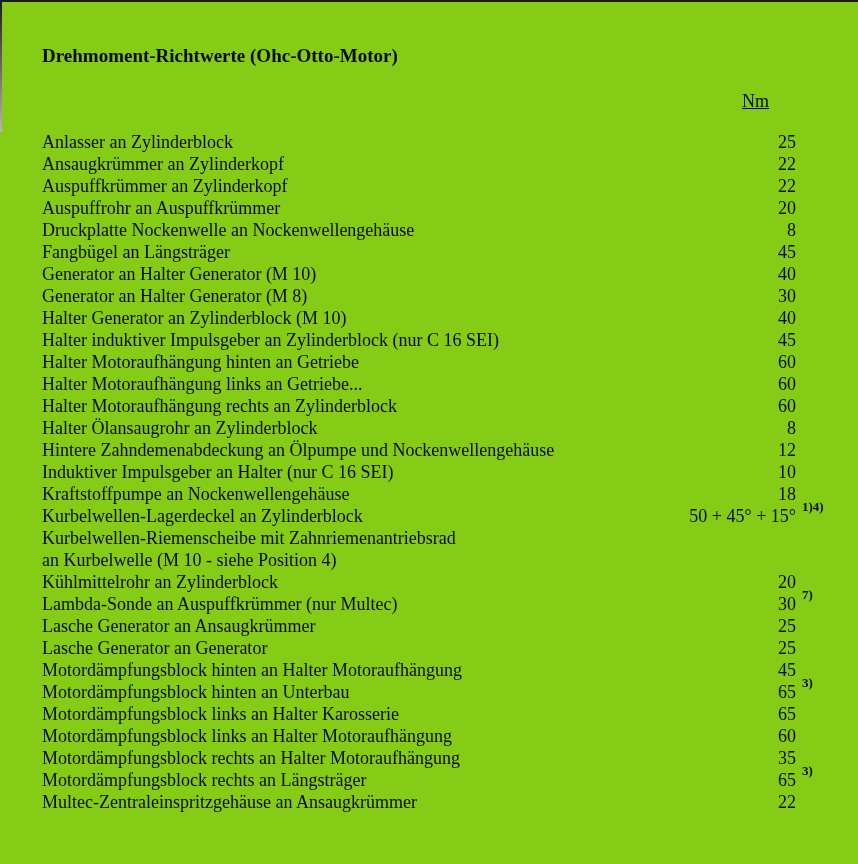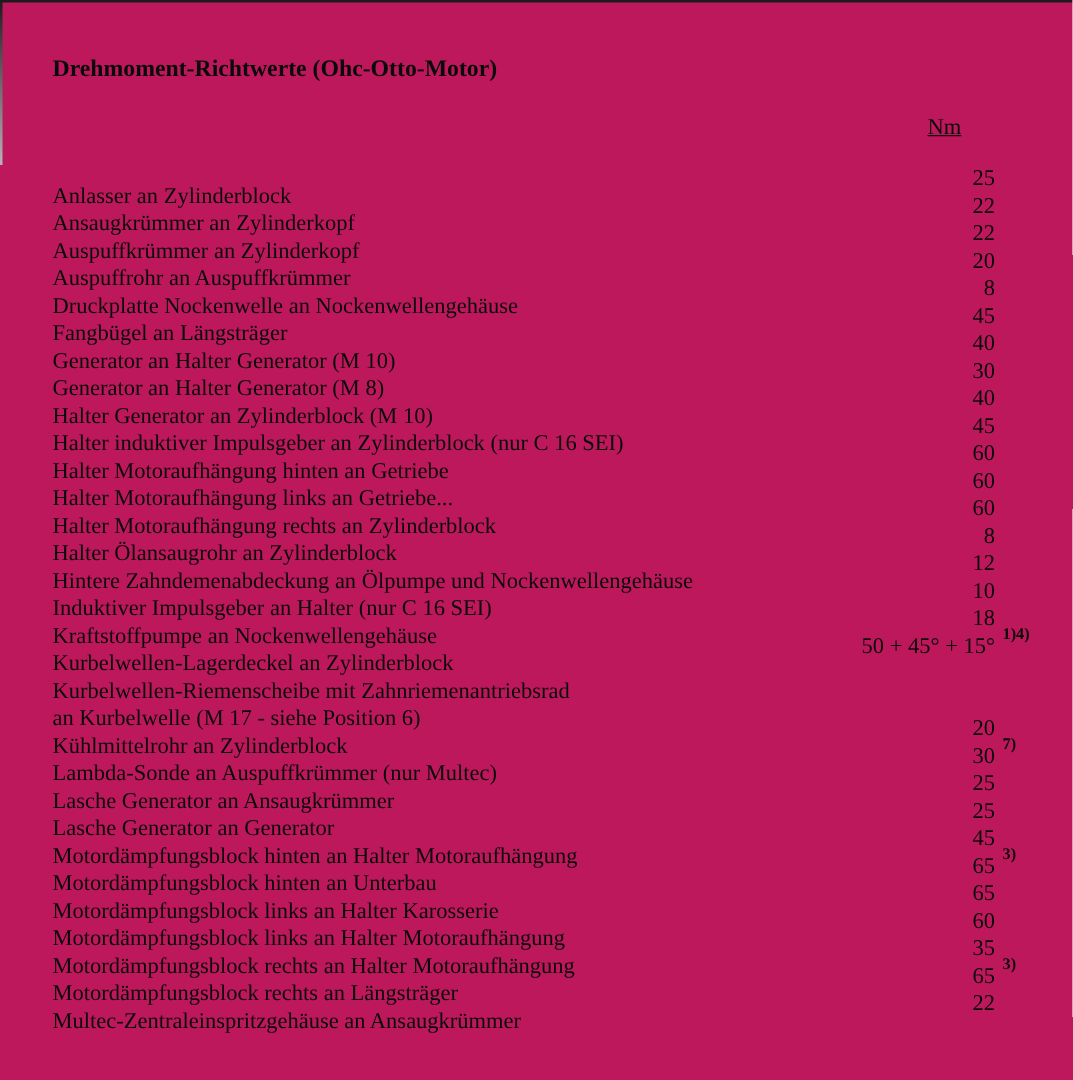--- a/index.html
+++ b/index.html
@@ -1,19 +1,19 @@
 <!DOCTYPE html>
 <html><head>
 <meta charset="utf-8">
 <style>
   html,body{margin:0;padding:0;background:#fff;}
   .page{
     position:relative;
     width:858px;height:864px;
-    background:#be185d;
+    background:#84cc16;
     font-family:"Liberation Serif", serif;
     color:#0a0a0a;
     overflow:hidden;
   }
   .border-top{
     position:absolute;top:0;left:0;
     width:858px;height:2px;
     background:#1b1b1b;
   }
   .border-left{
@@ -40,21 +40,20 @@
   .row{
     display:flex;
     height:22px;
     line-height:22px;
     font-size:18px;
   }
   .row .label{
     flex:1 1 auto;
     white-space:nowrap;
     overflow:visible;
-    margin-top:14px;
   }
   .row .value{
     position:relative;
     flex:0 0 auto;
     text-align:right;
     white-space:nowrap;
   }
   .row .sup{
     position:absolute;
     left:100%;
@@ -148,21 +147,21 @@
       </div>
       <div class="row">
         <span class="label">Kurbelwellen-Lagerdeckel an Zylinderblock</span>
         <span class="value">50 + 45° + 15°<span class="sup">1)4)</span></span>
       </div>
       <div class="row">
         <span class="label">Kurbelwellen-Riemenscheibe mit Zahnriemenantriebsrad</span>
         <span class="value"></span>
       </div>
       <div class="row">
-        <span class="label">an Kurbelwelle (M 17 - siehe Position 6)</span>
+        <span class="label">an Kurbelwelle (M 10 - siehe Position 4)</span>
         <span class="value"></span>
       </div>
       <div class="row">
         <span class="label">Kühlmittelrohr an Zylinderblock</span>
         <span class="value">20</span>
       </div>
       <div class="row">
         <span class="label">Lambda-Sonde an Auspuffkrümmer (nur Multec)</span>
         <span class="value">30<span class="sup">7)</span></span>
       </div>

